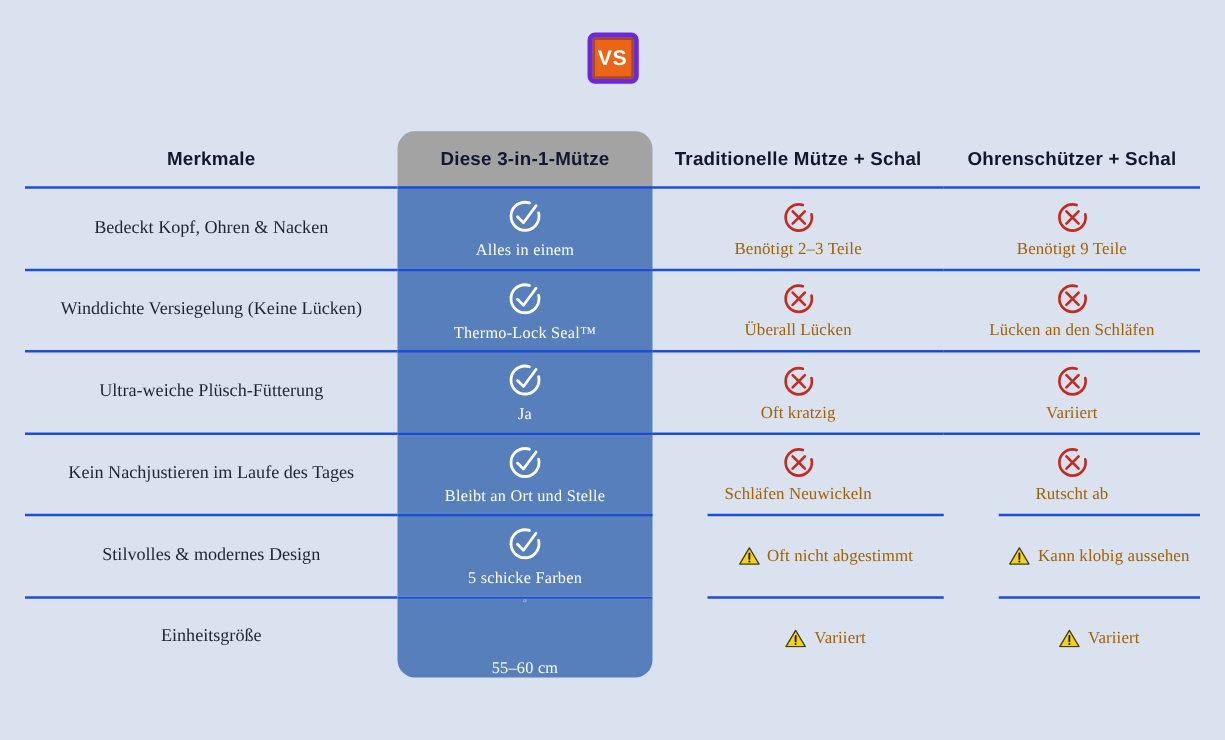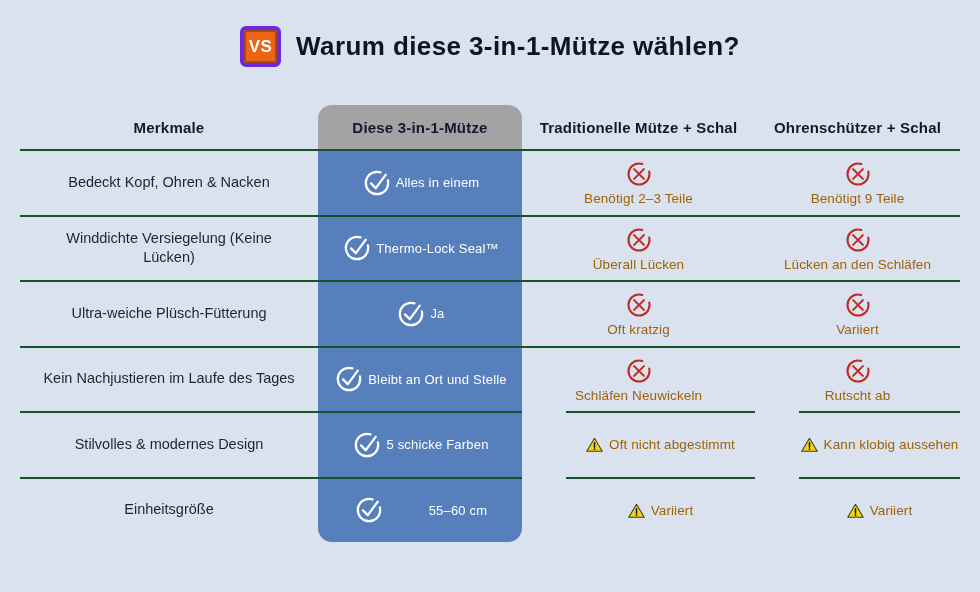--- a/index.html
+++ b/index.html
@@ -24,24 +24,24 @@
 
   
   .table{
     margin:38px auto 0;width:940px;
     display:grid;
     grid-template-columns:298px 204px 233px 205px;
     grid-template-rows:44px repeat(6,65.5px);
   }
   .row{display:contents;}
   .cell{display:flex;align-items:center;justify-content:center;text-align:center;}
-  .rt{border-top:2px solid #14532d;}
+  .rt{border-top:2px solid #1d4ed8;font-family:Liberation Serif, serif;}
   .colhead{font-weight:bold;font-size:15px;color:#121830;letter-spacing:0.2px;text-align:center;}
   .hero-head{background:#a3a3a3;border-radius:14px 14px 0 0;}
-  .hero{background:#567fbc;flex-direction:row;gap:3px;}
+  .hero{background:#567fbc;flex-direction:column;gap:3px;}
   .hero-label{font-size:13px;color:#fff;letter-spacing:0.2px;}
   .hero-last{border-radius:0 0 14px 14px;gap:44px;}
   .feature{font-size:14.5px;color:#1e2433;padding:0 20px;line-height:1.35;}
   .stack{flex-direction:column;gap:2px;}
   .inline{gap:6px;margin-left:44px;}
   .alt-label{font-size:13.5px;color:#a16207;letter-spacing:0.1px;}
   .ic{display:block;}
   .check-ic{color:#ffffff;}
   .cross-ic{color:#c32a20;}
 </style>
@@ -63,21 +63,20 @@
       <path d="M12 8.2 L12 14.4" stroke="#15150c" stroke-width="2.1" stroke-linecap="round"></path>
       <circle cx="12" cy="17.3" r="1.25" fill="#15150c"></circle>
     </symbol>
   </defs>
 </svg>
 
 <div class="hdr">
   <div class="vs-badge">
     <span>VS</span>
   </div>
-  <div class="title">Warum diese 3-in-1-Mütze wählen?</div>
 </div>
 
 <div class="table">
 
   <div class="row">
     <div class="cell colhead">Merkmale</div>
     <div class="cell colhead hero-head">Diese 3-in-1-Mütze</div>
     <div class="cell colhead">Traditionelle Mütze + Schal</div>
     <div class="cell colhead">Ohrenschützer + Schal</div>
   </div>

